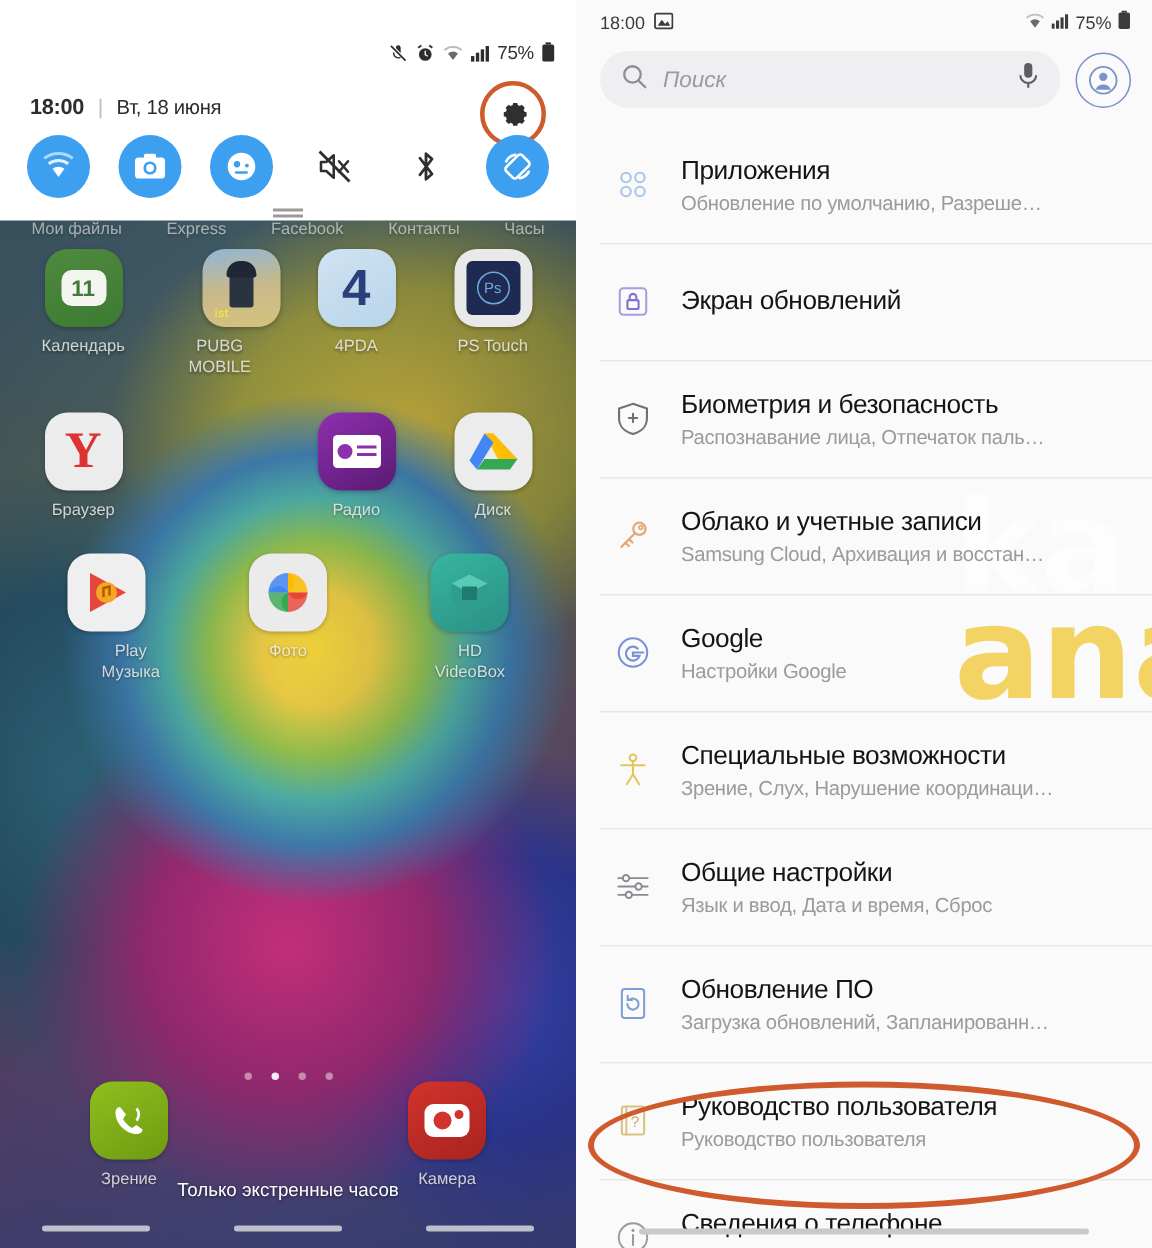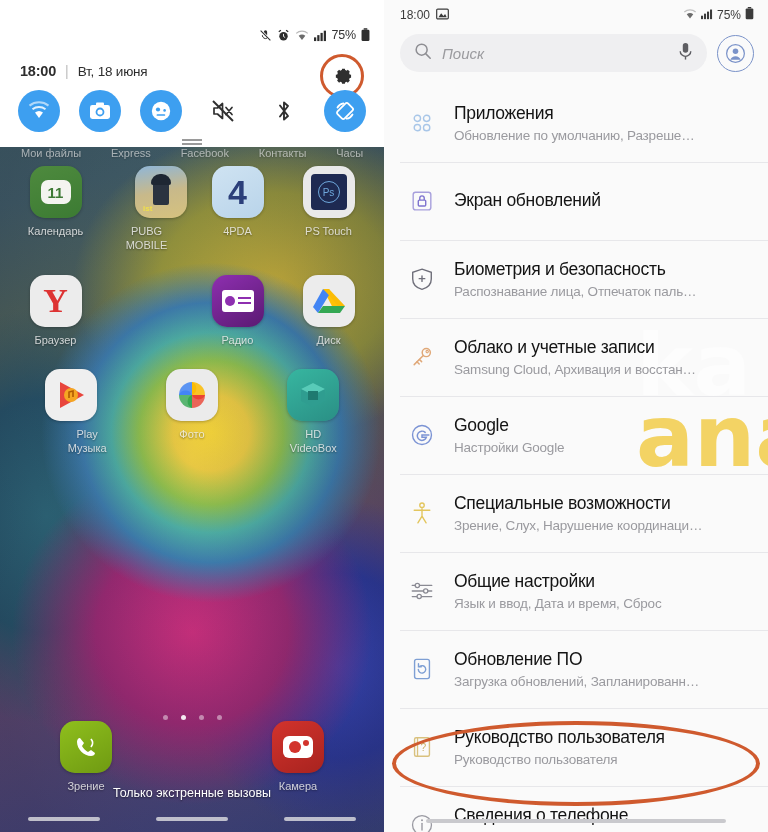--- a/index.html
+++ b/index.html
@@ -377,21 +377,21 @@
         <div class="app-icon" style="background:linear-gradient(150deg,#d2332c,#a8231f);">
           <div style="width:30px;height:22px;background:#fff;border-radius:6px;position:relative;">
             <div style="position:absolute;left:6px;top:5px;width:12px;height:12px;border-radius:50%;background:#d2332c;"></div>
             <div style="position:absolute;right:4px;top:4px;width:6px;height:6px;border-radius:50%;background:#d2332c;"></div>
           </div>
         </div>
         <div class="app-label">Камера</div>
       </div>
     </div>
 
-    <div class="emergency">Только экстренные вызовы</div>
+    <div class="emergency">Только экстренные часов</div>
 
     <div class="navbar">
       <div class="nav-pill"></div>
       <div class="nav-pill"></div>
       <div class="nav-pill"></div>
     </div>
 
     <div class="quick-panel">
       <div class="qp-statusbar">
         <span class="sb-ico">

